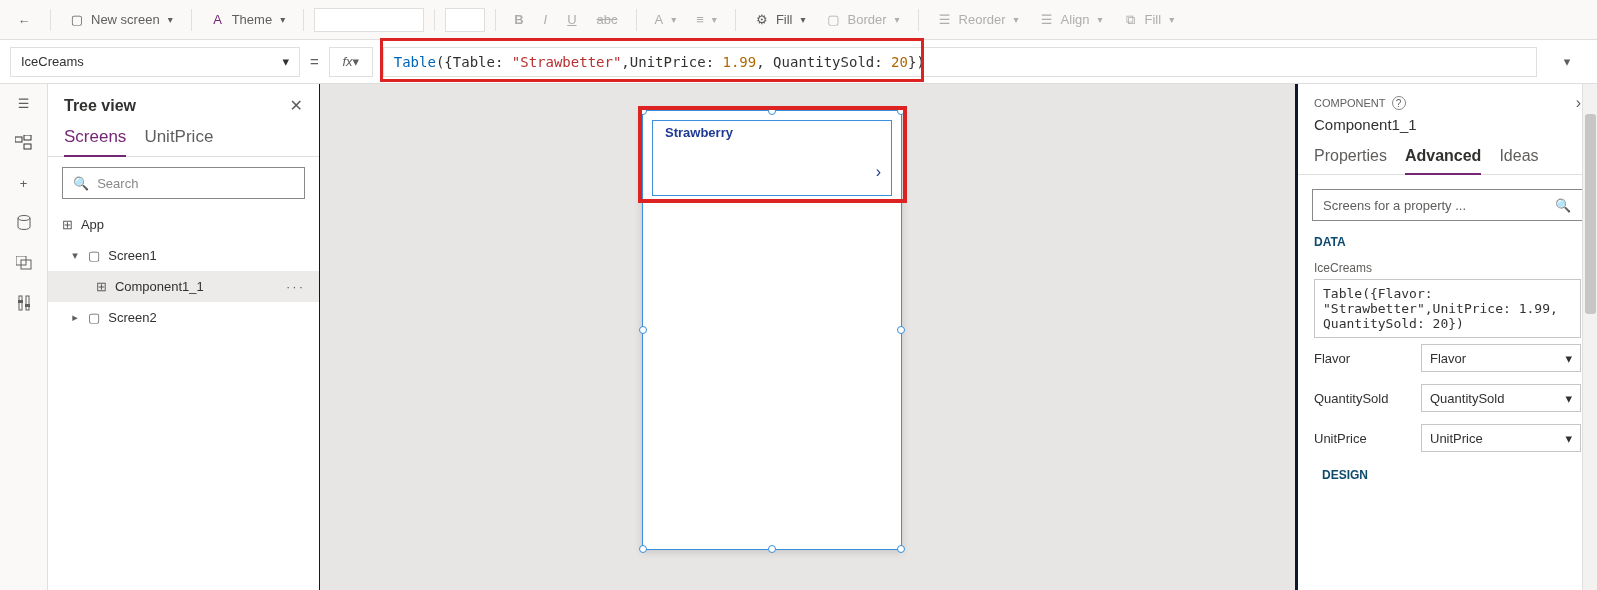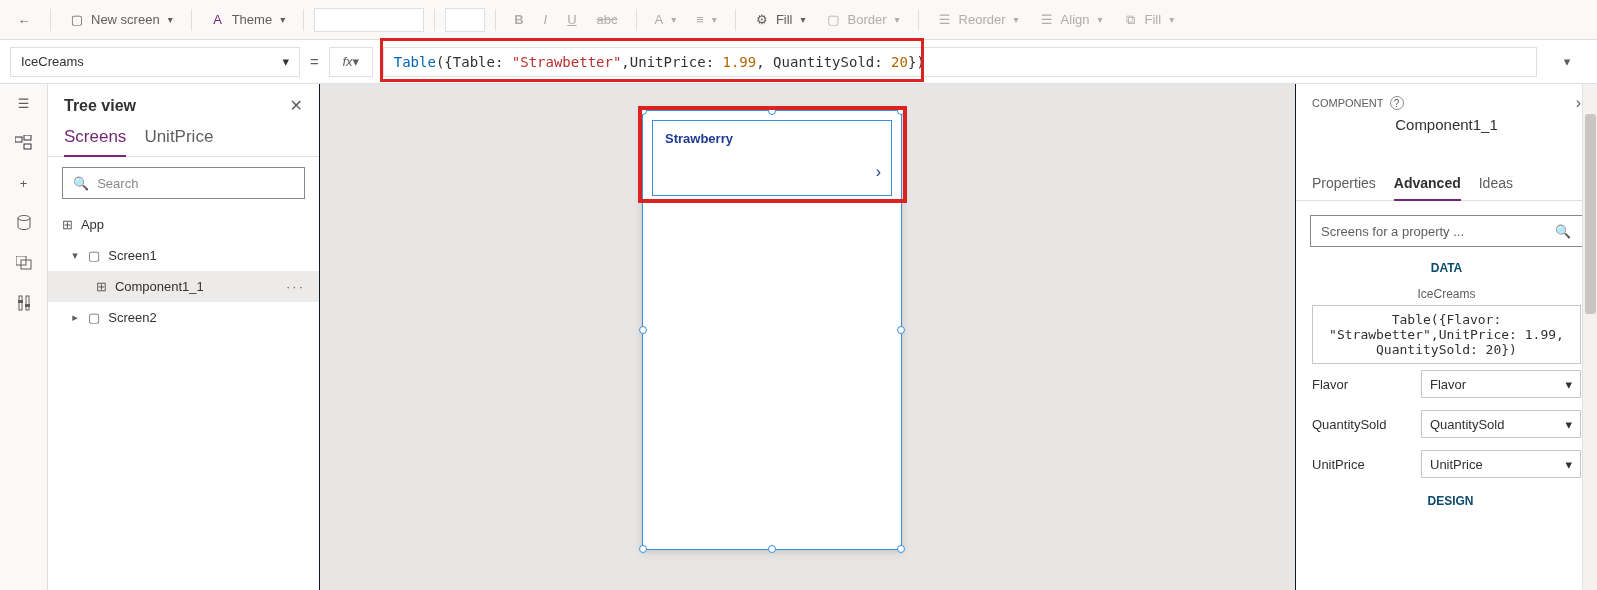--- a/index.html
+++ b/index.html
@@ -174,54 +174,53 @@
   }
   .handle {
     position:absolute; width:8px; height:8px; border:1px solid #3b8edb; background:#fff; border-radius:50%;
   }
   .listitem {
     margin: 10px;
     height: 76px;
     border: 1px solid #3b8edb;
     position:relative;
     display:flex; align-items:flex-start;
-    padding: 10px 12px;
+    padding: 4px 12px;
   }
   .listitem .txt { color:#1f3a93; font-size:13px; font-weight:600;}
   .listitem .arrow {
     position:absolute; right:10px; bottom:14px; color:#1f3a93; font-size:16px;
   }
   .red-box1 {
     position:absolute;
     left: 318px; top: 22px;
     width: 269px; height: 97px;
     border: 4px solid #d22;
     pointer-events:none;
   }
 
   
   .rightpanel {
     width: 302px;
     background:#fff;
-    border-left:1px solid #0f172a;
+    border-left:3px solid #0f172a;
     display:flex; flex-direction:column;
     position:relative;
-    text-align:center;
   }
   .rightpanel .rhead {
     padding: 10px 16px 4px 16px;
     display:flex; align-items:center; gap:6px; color:#605e5c; font-size:11px;
   }
   .rightpanel .rhead .expand { margin-left:auto; font-size:16px; color:#605e5c;}
   .rightpanel .rtitle { padding: 0 16px 8px 16px; font-size:15px; color:#323130;}
   .rightpanel .rtabs {
     display:flex; gap: 18px; padding: 0 16px; border-bottom:1px solid #e1dfdd;
   }
   .rightpanel .rtabs .tab {
-    padding: 6px 0 8px 0; font-size: 14px; color:#605e5c; cursor:pointer;margin-top:28px;
+    padding: 6px 0 8px 0; font-size: 16px; color:#605e5c; cursor:pointer;
   }
   .rightpanel .rtabs .tab.active {
     color: #323130; font-weight:600; border-bottom: 2px solid #742774; margin-bottom:-1px;
   }
   .rightpanel .rsearch {
     margin: 14px 14px 10px 14px;
     border: 1px solid #8a8886;
     height: 32px;
     display:flex; align-items:center; justify-content:space-between; padding: 0 10px; color:#605e5c;
   }

